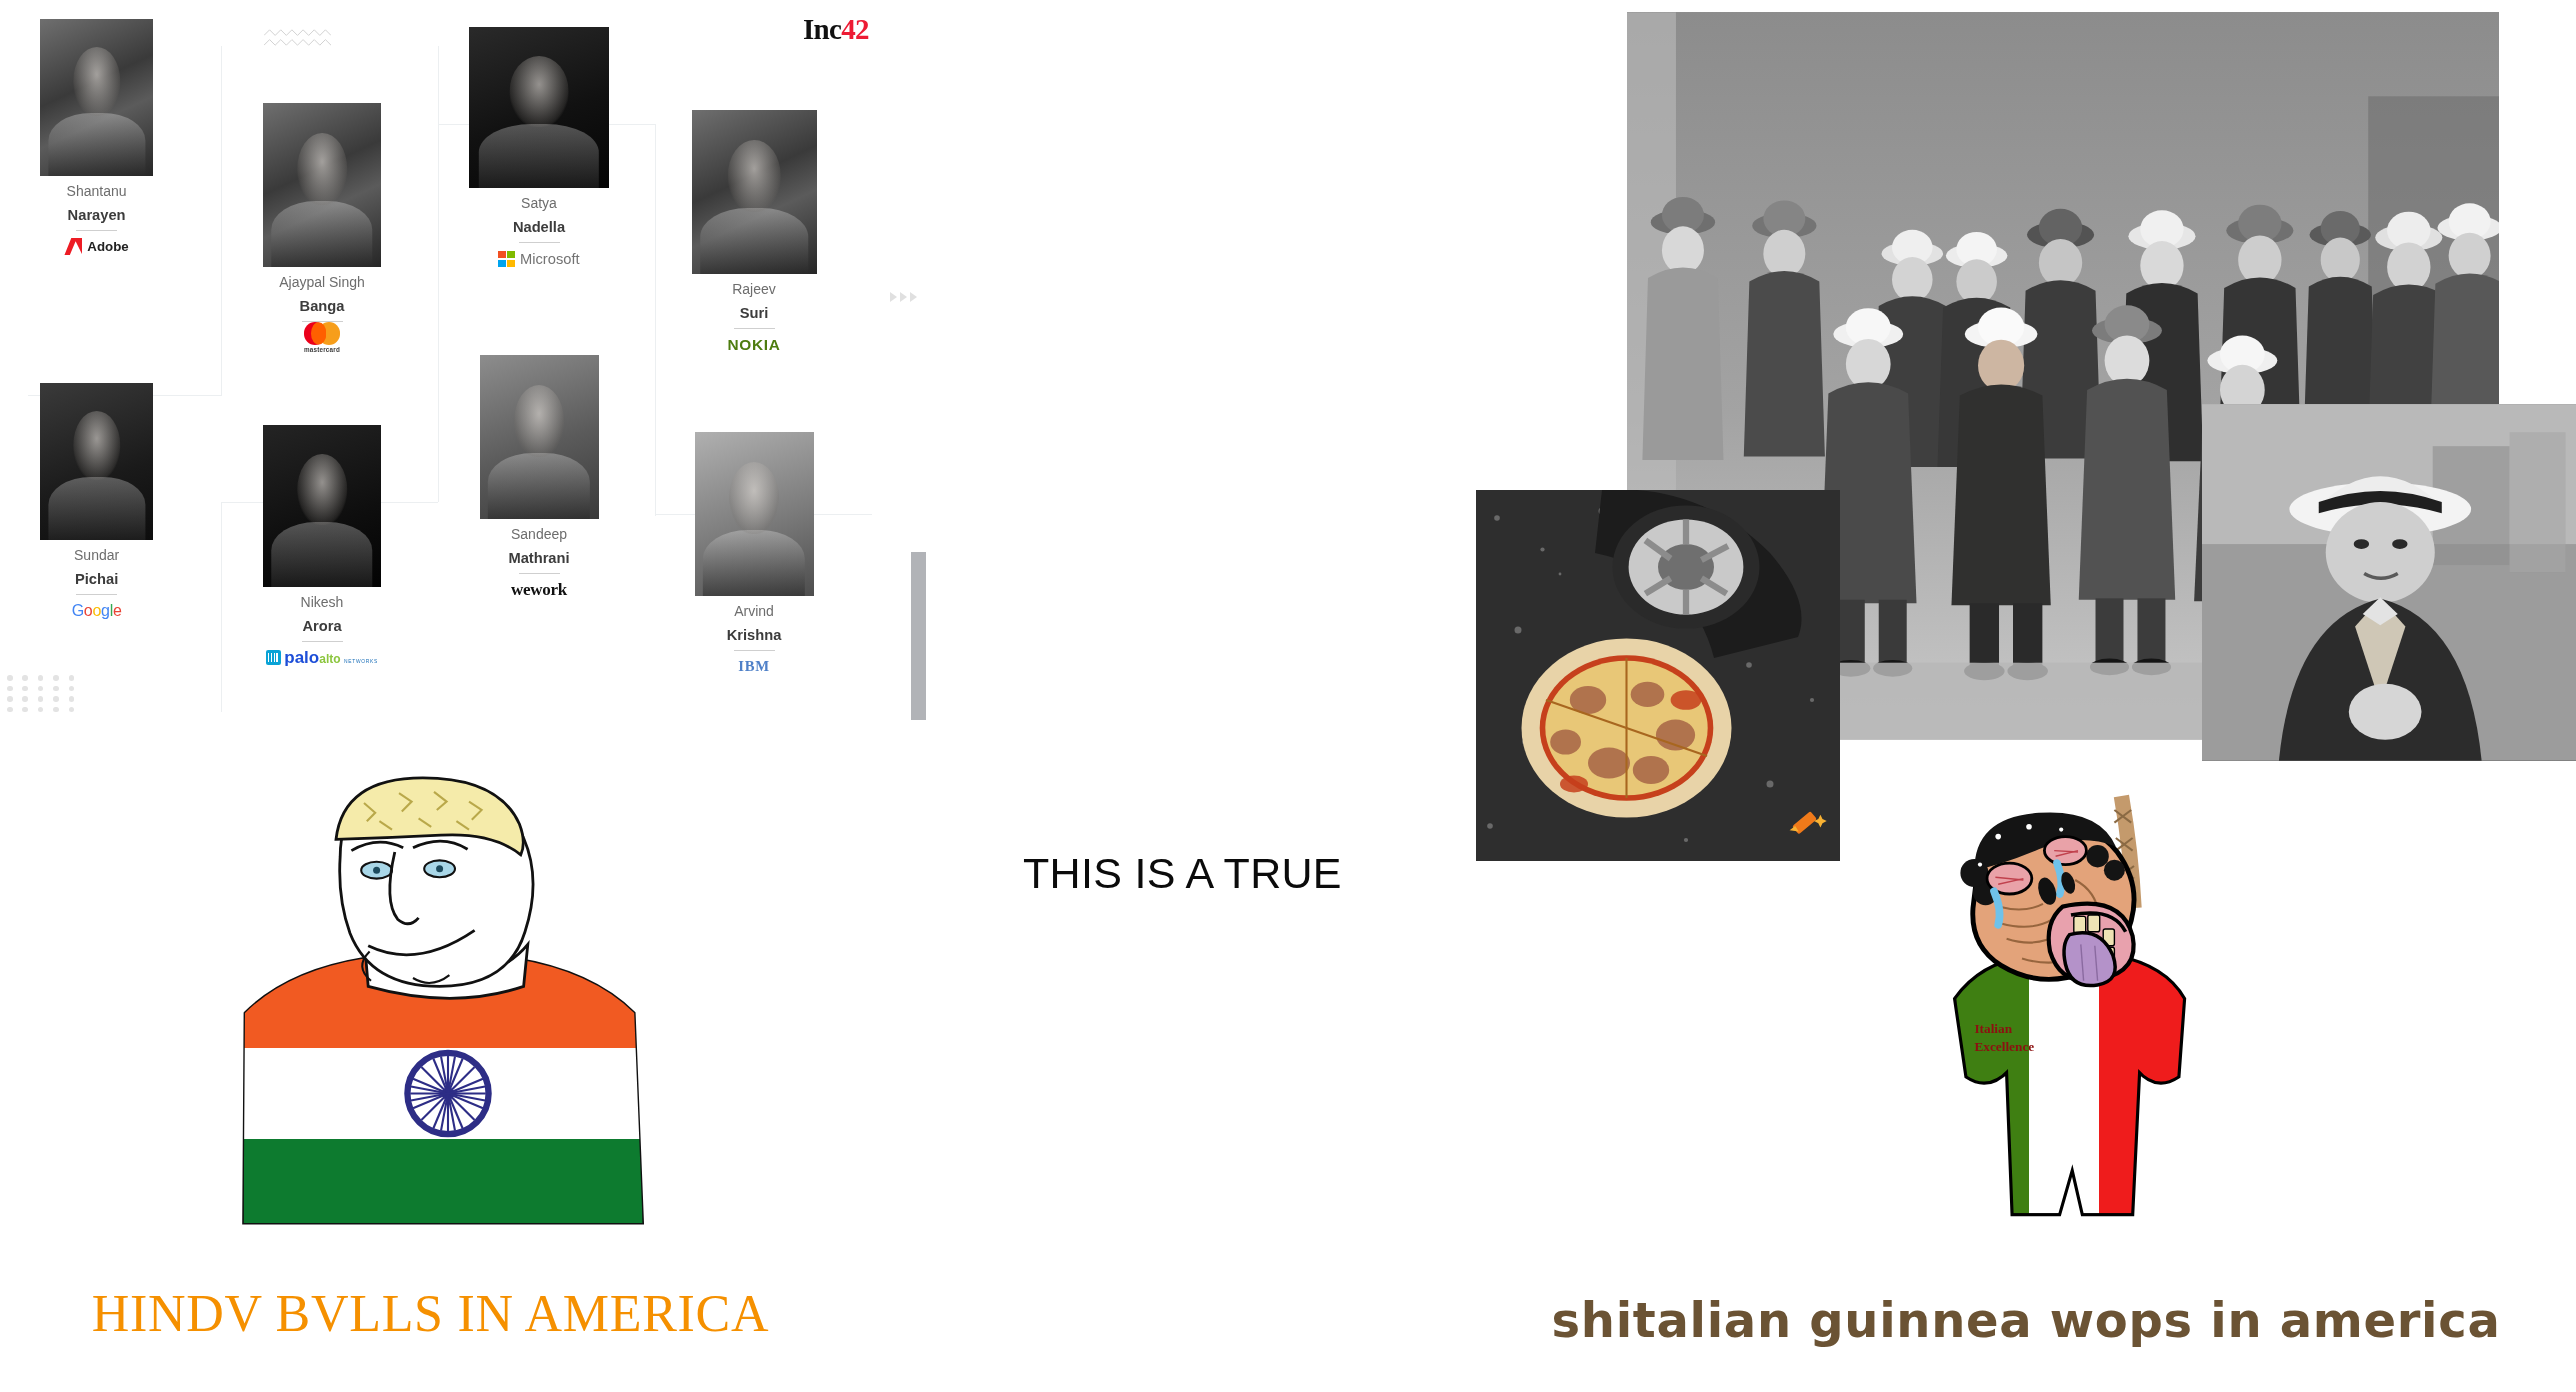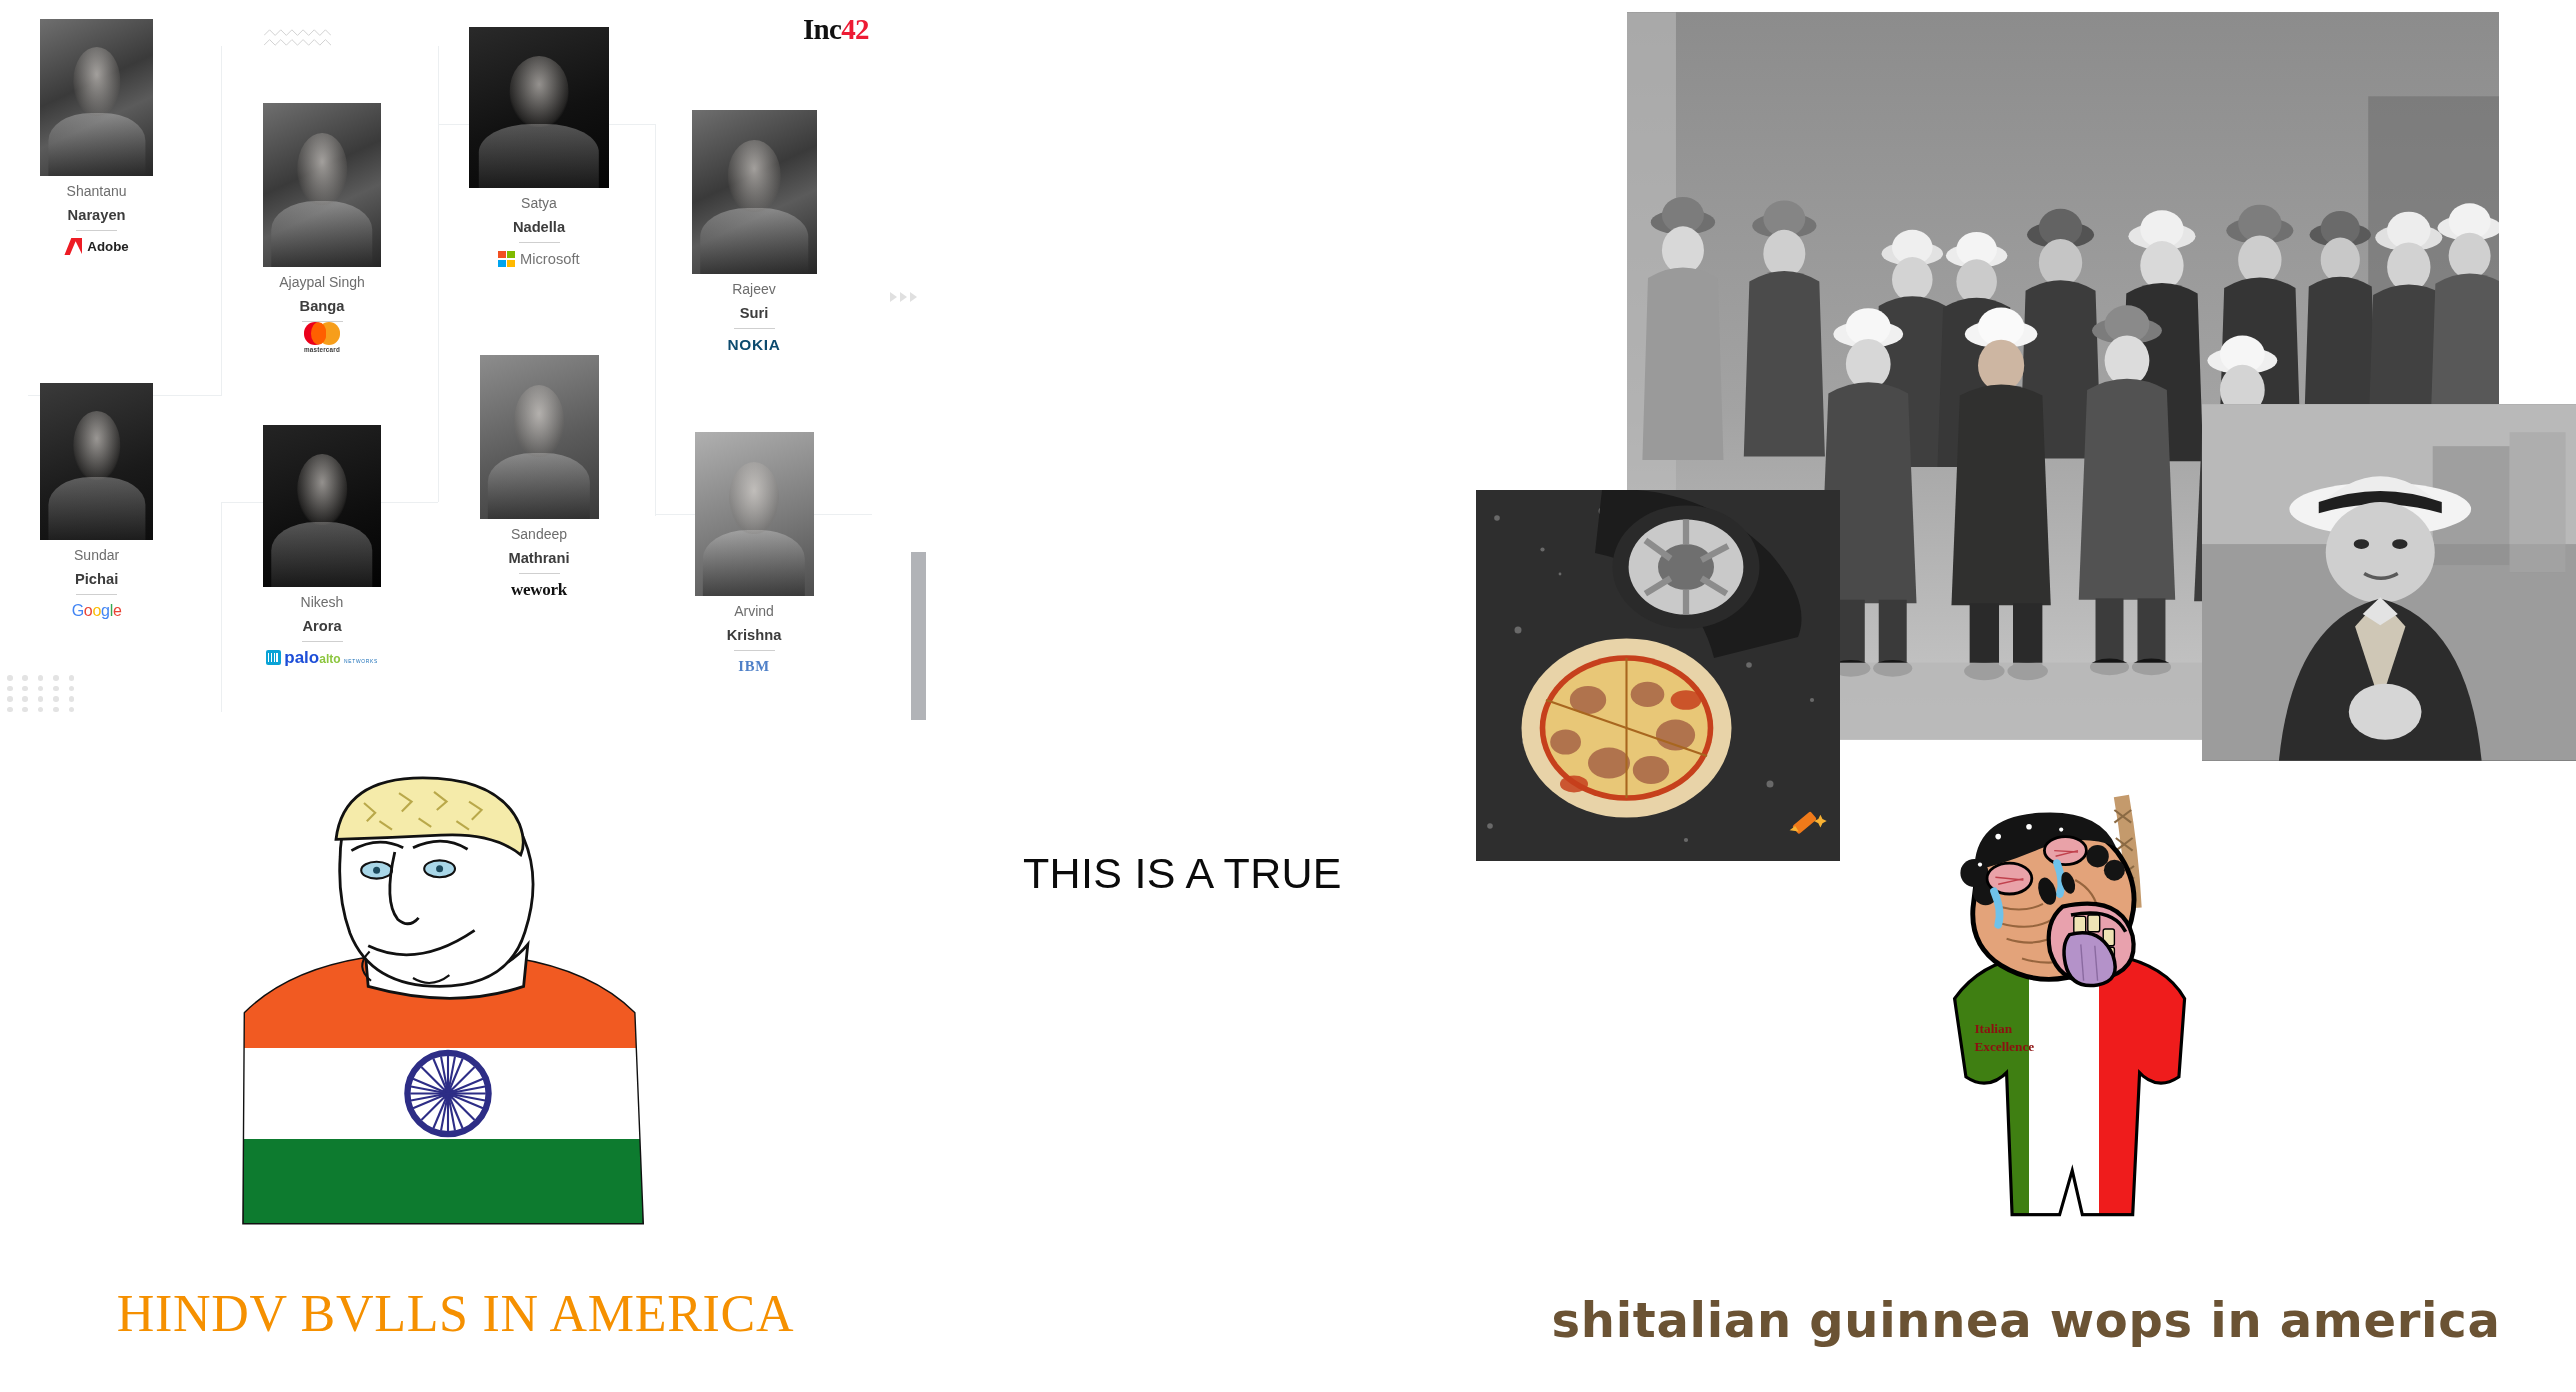--- a/index.html
+++ b/index.html
@@ -51,21 +51,21 @@
   .mc-circ i{position:absolute;top:0;width:22.4px;height:22.4px;border-radius:50%;}
   .mc-circ i:nth-child(1){left:0;background:#eb001b;}
   .mc-circ i:nth-child(2){right:0;background:#f79e1b;}
   .mc-circ i:nth-child(3){left:7px;width:15.4px;background:#ff5f00;border-radius:0;
       clip-path:ellipse(7.7px 11.2px at 50% 50%);}
   .mc-txt{font-size:6.3px;color:#3a3a3a;letter-spacing:0.2px;margin-top:1.4px;font-weight:600;}
   .ms-sq{display:grid;grid-template-columns:7.7px 7.7px;grid-template-rows:7.7px 7.7px;gap:1.4px;}
   .ms-sq i:nth-child(1){background:#f25022}.ms-sq i:nth-child(2){background:#7fba00}
   .ms-sq i:nth-child(3){background:#00a4ef}.ms-sq i:nth-child(4){background:#ffb900}
   .ms-t{color:#737373;font-size:14.7px;font-weight:400;}
-  .nokia{color:#0c4a6e;font-weight:800;font-size:15.4px;letter-spacing:0.7px;}
+  .nokia{color:#4d7c0f;font-weight:800;font-size:15.4px;letter-spacing:0.7px;}
   .wework{font-family:"Liberation Serif",serif;font-weight:700;font-size:17px;color:#111;letter-spacing:-0.3px;}
   .ibm{color:#4f80c8;font-family:"Liberation Serif",serif;font-weight:800;font-size:14.7px;letter-spacing:0.7px;}
   .palo{display:flex;align-items:center;gap:2.8px;}
   .palo-ic{width:15.4px;height:15.4px;background:#0aa3d6;border-radius:2.1px;position:relative;overflow:hidden;}
   .palo-ic::after{content:"";position:absolute;left:2.1px;top:3.5px;width:11.2px;height:8.4px;
       background:repeating-linear-gradient(90deg,#fff 0 1.4px,transparent 1.4px 2.8px);}
   .palo-t1{color:#1d4ed8;font-size:17px;font-weight:600;}
   .palo-t2{color:#8cc63e;font-size:12px;font-weight:700;}
   .palo-sub{font-size:4.9px;color:#1b6fb8;letter-spacing:0.7px;}
 
@@ -75,21 +75,21 @@
      background:linear-gradient(180deg,#8e8e8e 0%,#9b9b9b 30%,#a6a6a6 55%,#bdbdbd 80%,#cfcfcf 100%);}
   #capone-photo{left:2202px;top:392px;width:374px;height:357px;
      background:linear-gradient(150deg,#c9c9c9 0%,#8d8d8d 40%,#4a4a4a 70%,#2c2c2c 100%);}
   #pizza-photo{left:1476px;top:478px;width:364px;height:371px;
      background:radial-gradient(circle at 35% 62%,#d9b887 0 13%,#c2421e 13% 19%,#3b3b3b 19% 100%),
                 linear-gradient(140deg,#555 0%,#3a3a3a 55%,#2b2b2b 100%);}
 
   
   #bull-wrap{position:absolute;left:203px;top:763px;width:504px;height:490px;}
   #bull-caption{position:absolute;left:0;top:1272px;width:861px;text-align:center;
-     font-family:"Liberation Serif",serif;font-size:52px;color:#f59000;letter-spacing:0.7px;padding-left:25px;}
+     font-family:"Liberation Serif",serif;font-size:52px;color:#f59000;letter-spacing:0.7px;}
 
   
   #center-caption{position:absolute;left:1023px;top:837px;font-size:43px;color:#0b0b0b;
      font-family:"Liberation Sans",sans-serif;font-weight:400;letter-spacing:0.3px;}
 
   
   #ital-wrap{position:absolute;left:1931px;top:777px;width:280px;height:476px;}
   #ital-caption{position:absolute;left:1476px;top:1280px;width:1100px;text-align:center;
      font-family:"DejaVu Sans",sans-serif;font-weight:700;font-size:48px;color:#6b5334;letter-spacing:0.7px;}
 </style>

